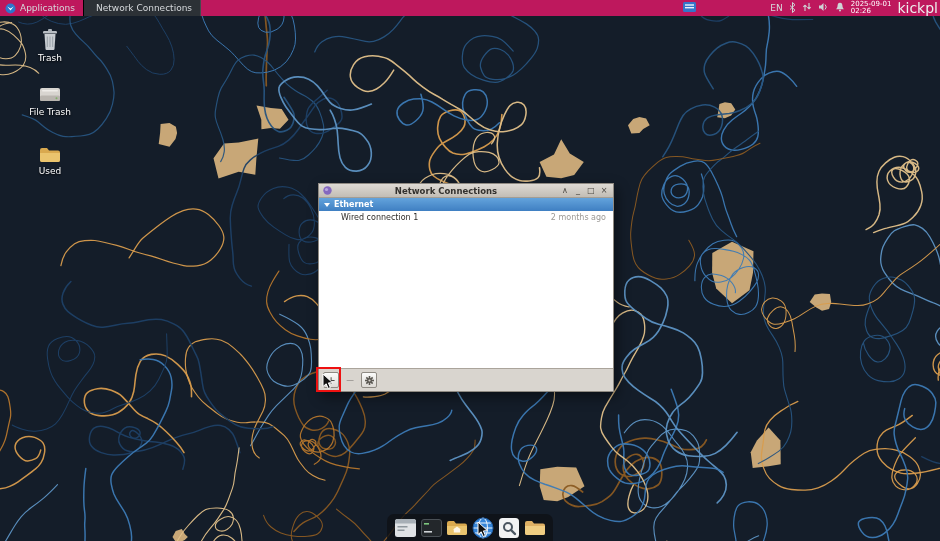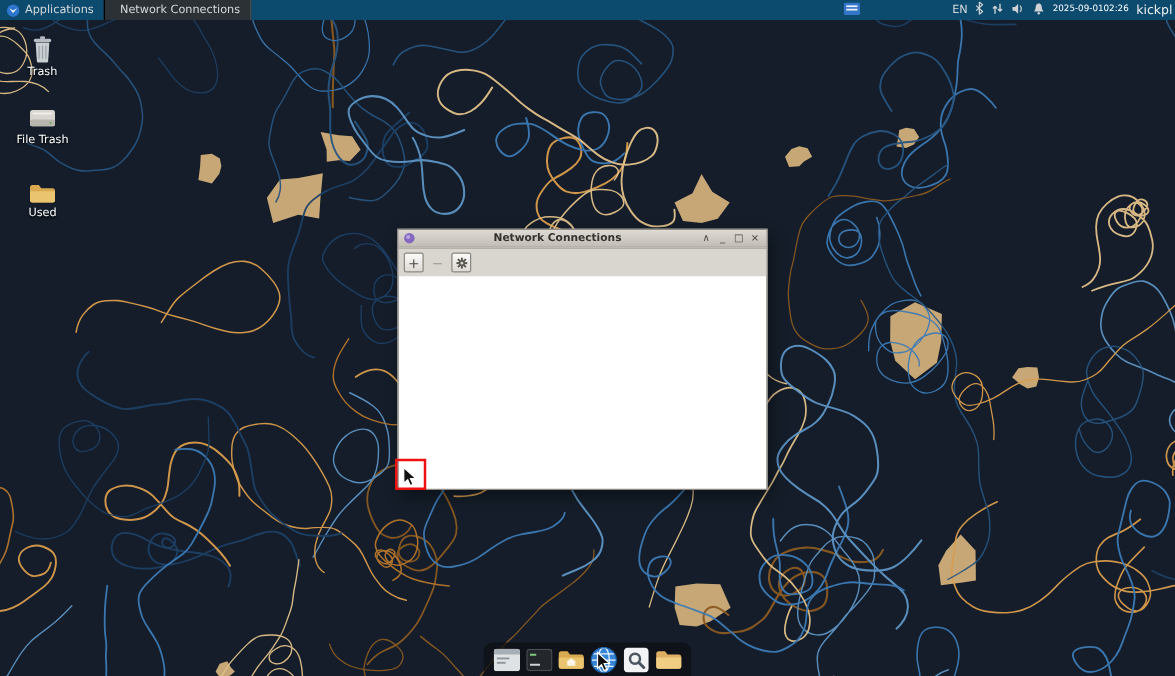--- a/index.html
+++ b/index.html
@@ -2,30 +2,30 @@
 <html><head>
 <meta charset="utf-8">
 <style>
   *{margin:0;padding:0;box-sizing:border-box}
   html,body{background:#000}
   body{font-family:"DejaVu Sans",sans-serif}
   .screen{position:relative;width:940px;height:541px;overflow:hidden;background:#141d29}
   #wallpaper{position:absolute;left:0;top:0;z-index:0}
 
   
-  .panel{position:absolute;top:0;left:0;width:100%;height:16px;background:#0c4a6e;display:flex;align-items:center;z-index:40;color:#d6d9dc;font-size:9px}
+  .panel{position:absolute;top:0;left:0;width:100%;height:16px;background:#be185d;display:flex;align-items:center;z-index:40;color:#d6d9dc;font-size:9px}
   .app-menu{display:flex;align-items:center;gap:4px;height:100%;padding:0 8px 0 5px;cursor:default}
   .task-btn{display:flex;align-items:center;gap:4px;height:100%;padding:0 8px;background:#2c3136;border-right:1px solid #44494e;border-left:1px solid #000;max-width:118px;white-space:nowrap;overflow:hidden}
   .tray{margin-left:auto;display:flex;align-items:center;gap:6px;height:100%;padding-right:2px}
   .tray .gap{width:62px}
-  .clock{display:flex;flex-direction:row;justify-content:center;font-size:7px;line-height:7.5px;color:#fff}
-  .user{font-size:10px;color:#eee;white-space:nowrap}
-
-  
-  .dicon{position:absolute;left:6px;width:56px;display:flex;flex-direction:column;align-items:center;gap:2px;z-index:5}
+  .clock{display:flex;flex-direction:column;justify-content:center;font-size:7px;line-height:7.5px;color:#fff}
+  .user{font-size:14px;color:#eee;white-space:nowrap}
+
+  
+  .dicon{position:absolute;left:22px;width:56px;display:flex;flex-direction:column;align-items:center;gap:2px;z-index:5}
   .dicon .lbl{color:#fff;font-size:9px;text-shadow:0 1px 2px #000;text-align:center;line-height:10px}
 
   
   .window{position:absolute;left:318px;top:183px;width:296px;height:209px;background:#fff;border:1px solid #8f8a82;box-shadow:3px 5px 12px rgba(0,0,0,.45);z-index:20;display:flex;flex-direction:column}
   .titlebar{height:14px;background:linear-gradient(#dedad4,#c2bdb5);border-bottom:1px solid #a39d94;display:flex;align-items:center;padding:0 4px;gap:3px;flex:0 0 auto}
   .wtitle{flex:1;text-align:center;font-size:8.5px;font-weight:bold;color:#33312e}
   .wc{font-size:8px;color:#4a4741;width:10px;text-align:center;line-height:12px;cursor:default}
   .cols{height:13px;display:flex;align-items:center;background:#fbfafa;border-bottom:1px solid #dcdad7;font-size:8px;color:#8c8a86;flex:0 0 auto}
   .col-name{flex:1;padding-left:7px}
   .col-last{width:84px;border-left:1px solid #e3e1de;padding-left:5px;display:flex;align-items:center}
@@ -228,20 +228,30 @@
       <svg width="9" height="9" viewBox="0 0 9 9">
           <circle cx="4.5" cy="4.5" r="4.2" fill="#8468bf"></circle>
           <circle cx="3.5" cy="3.5" r="1.6" fill="#b9a6e0"></circle>
         </svg>
       <span class="wtitle">Network Connections</span>
       <span class="wc">∧</span>
       <span class="wc">_</span>
       <span class="wc">□</span>
       <span class="wc">×</span>
     </div>
+    <div class="list">
+      <div class="grow">
+        <span class="exp"></span>
+        <span>Ethernet</span>
+      </div>
+      <div class="crow">
+        <span>Wired connection 1</span>
+        <span class="cused">2 months ago</span>
+      </div>
+    </div>
     <div class="wtoolbar">
       <button class="tbtn">+</button>
       <button class="tbtn flat">−</button>
       <button class="tbtn">
         <svg width="9" height="9" viewBox="0 0 9 9">
           <g fill="#5a5751">
             <rect x="3.7" y="0" width="1.6" height="9"></rect>
             <rect x="0" y="3.7" width="9" height="1.6"></rect>
             <rect x="3.7" y="0" width="1.6" height="9" transform="rotate(45 4.5 4.5)"></rect>
             <rect x="3.7" y="0" width="1.6" height="9" transform="rotate(-45 4.5 4.5)"></rect>

